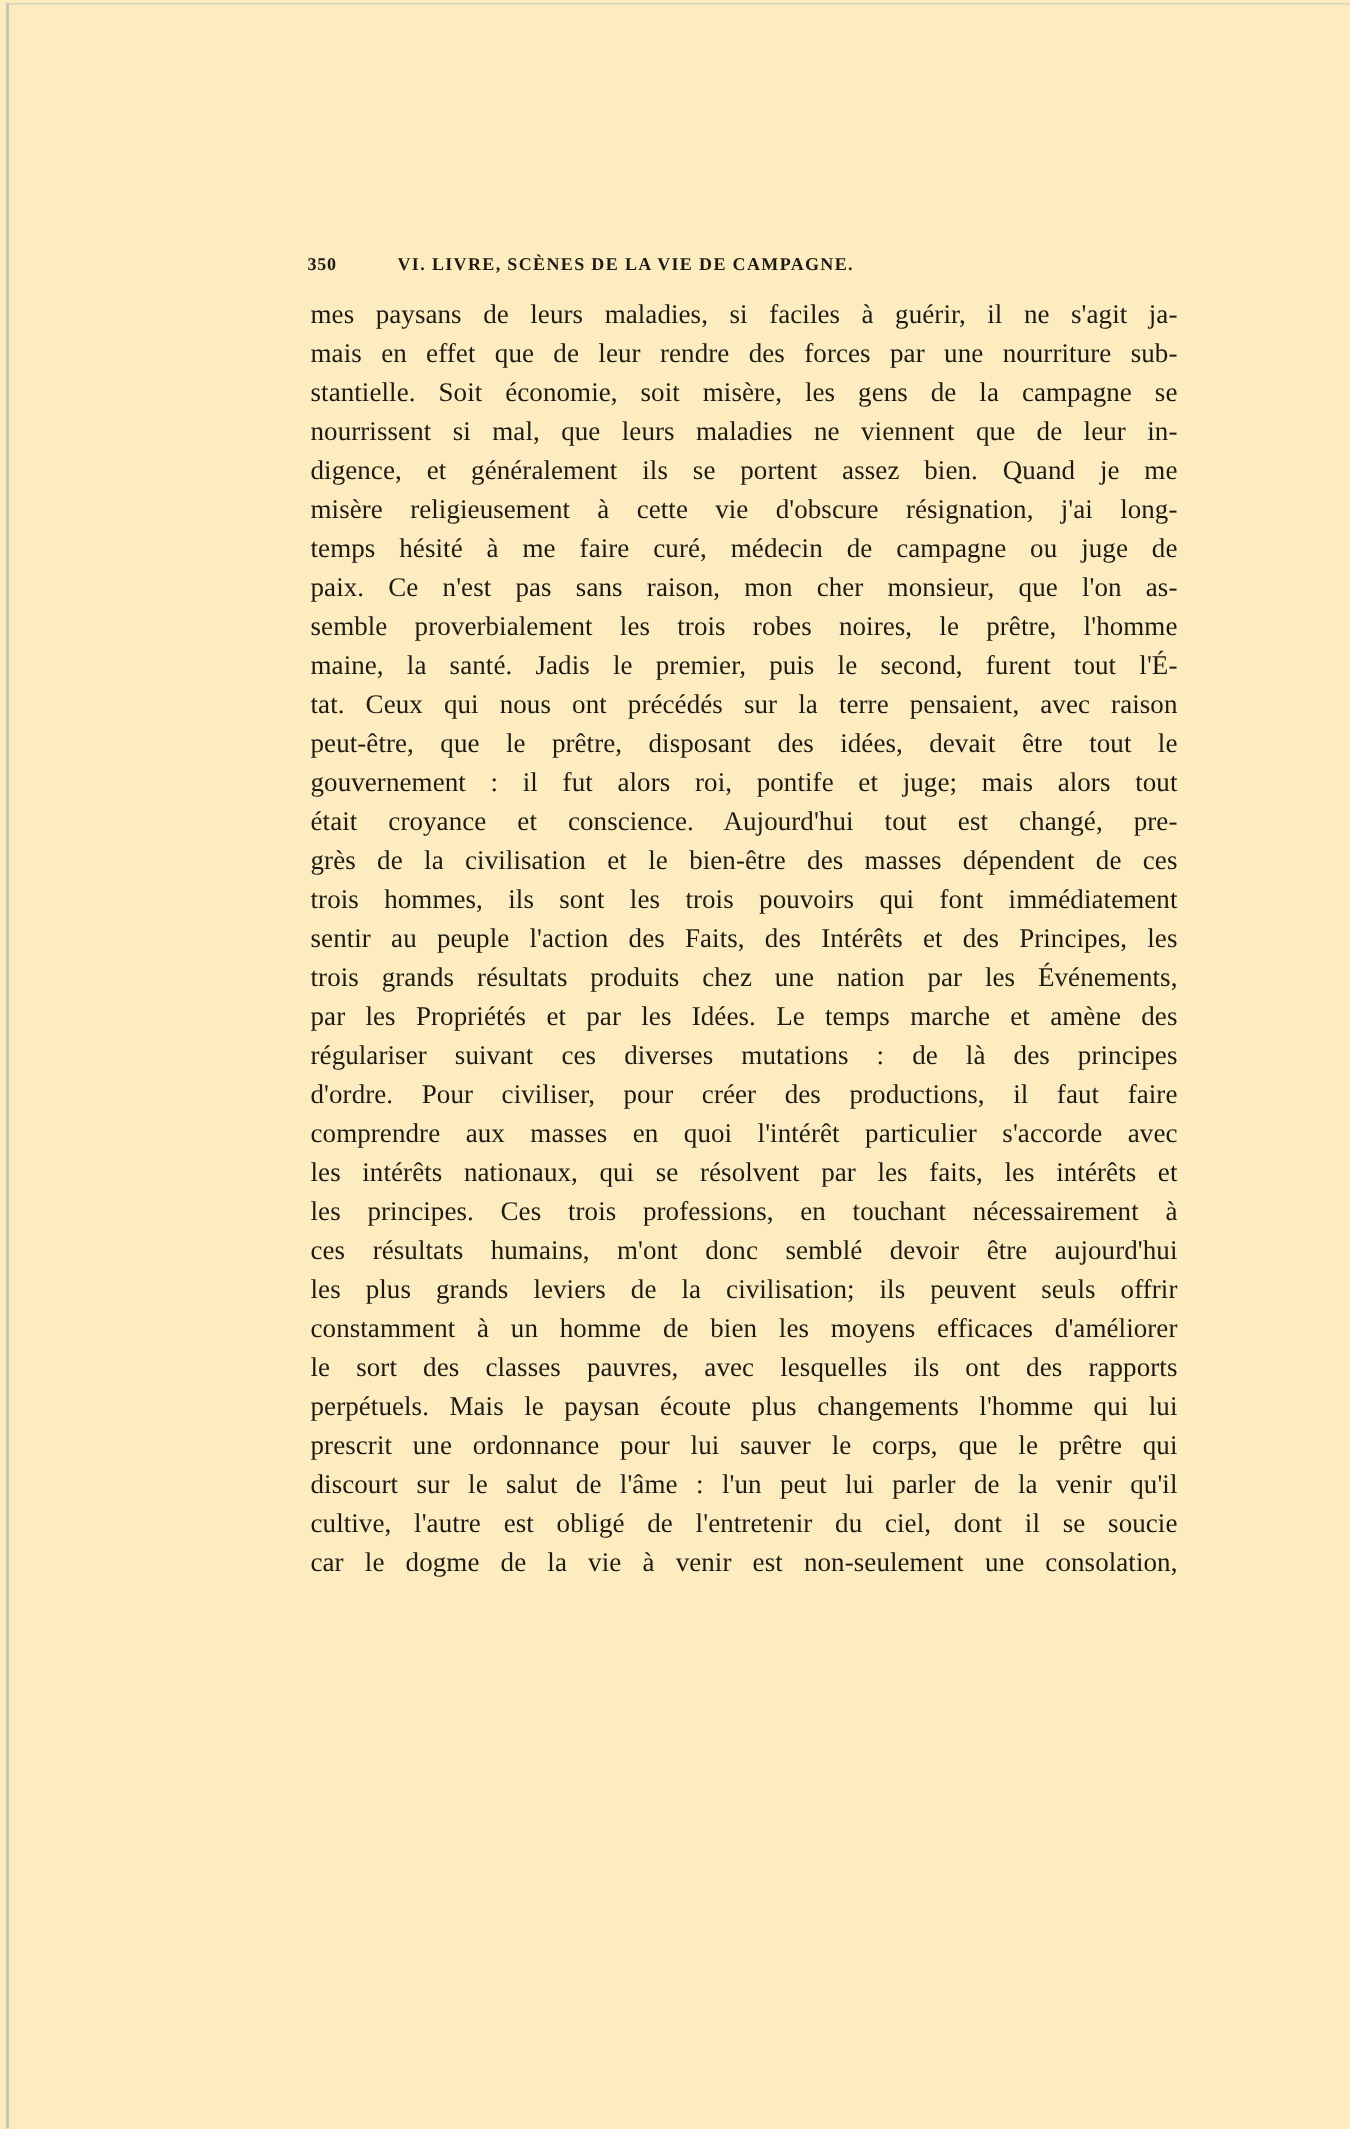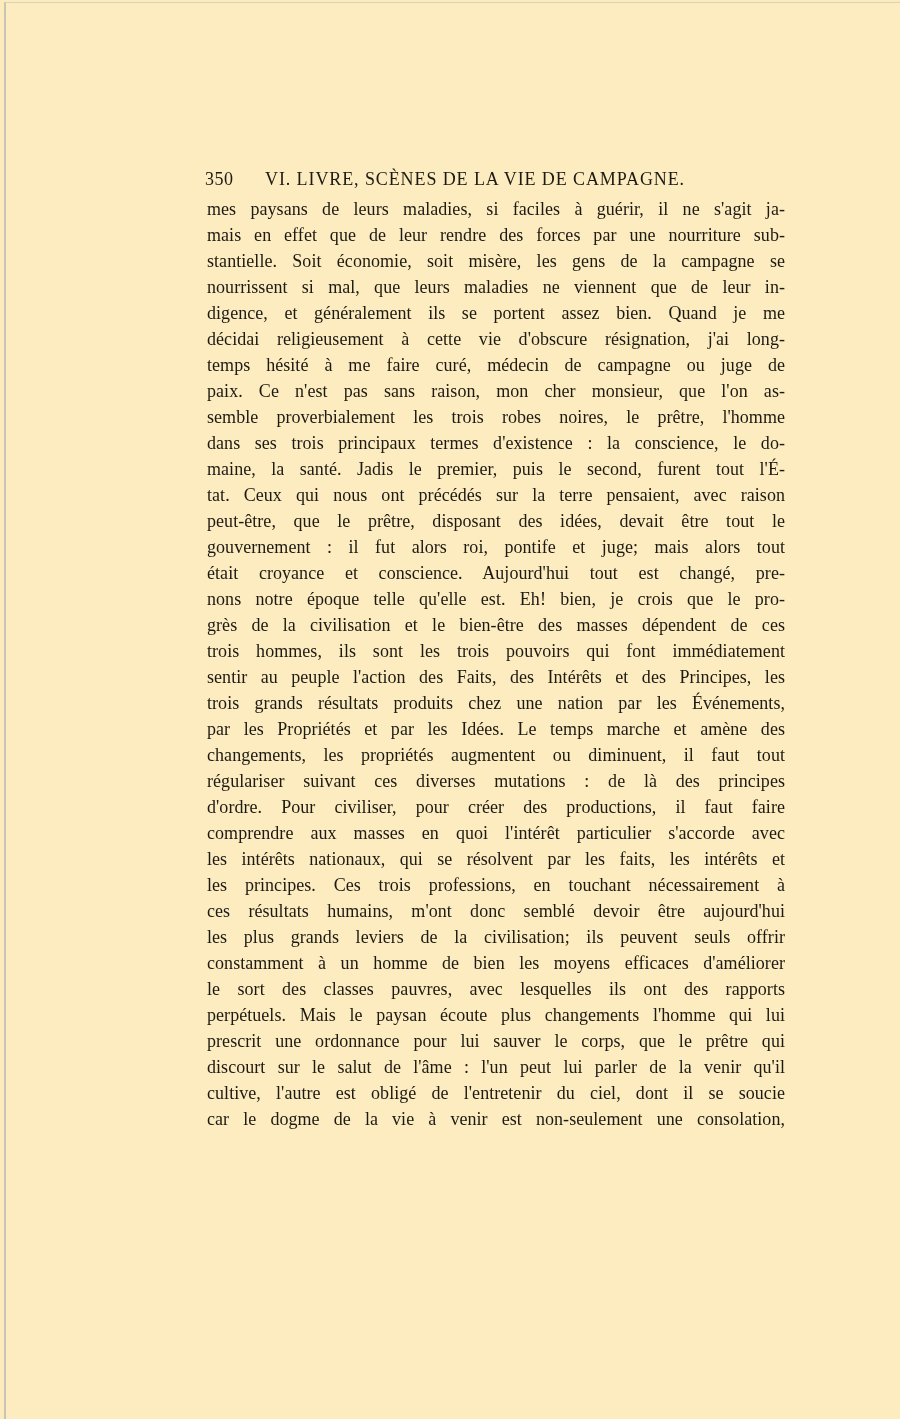--- a/index.html
+++ b/index.html
@@ -25,22 +25,22 @@
       border-left: 2px solid #c9c4b6;
       border-top: 1px solid #d8d2c0;
       box-sizing: border-box;
     }
     .running-head {
       position: absolute;
       left: 199px;
       top: 166px;
       width: 583px;
       height: 24px;
-      font-size: 18px;
-      font-weight: normal;
+      font-size: 12px;
+      font-weight: bold;
       letter-spacing: 0.5px;
       white-space: nowrap;
     }
     .page-number {
       position: absolute;
       left: 0;
       top: 0;
     }
     .head-title {
       position: absolute;
@@ -75,37 +75,34 @@
     <span class="page-number">350</span>
     <span class="head-title">VI. LIVRE, SCÈNES DE LA VIE DE CAMPAGNE.</span>
   </div>
 
   <div class="body-text">
     <div class="line">mes paysans de leurs maladies, si faciles à guérir, il ne s'agit ja-</div>
     <div class="line">mais en effet que de leur rendre des forces par une nourriture sub-</div>
     <div class="line">stantielle. Soit économie, soit misère, les gens de la campagne se</div>
     <div class="line">nourrissent si mal, que leurs maladies ne viennent que de leur in-</div>
     <div class="line">digence, et généralement ils se portent assez bien. Quand je me</div>
-    <div class="line">décidai religieusement à cette vie d'obscure résignation, j'ai long-</div>
+    <div class="line">misère religieusement à cette vie d'obscure résignation, j'ai long-</div>
     <div class="line">temps hésité à me faire curé, médecin de campagne ou juge de</div>
     <div class="line">paix. Ce n'est pas sans raison, mon cher monsieur, que l'on as-</div>
     <div class="line">semble proverbialement les trois robes noires, le prêtre, l'homme</div>
-    <div class="line">dans ses trois principaux termes d'existence : la conscience, le do-</div>
     <div class="line">maine, la santé. Jadis le premier, puis le second, furent tout l'É-</div>
     <div class="line">tat. Ceux qui nous ont précédés sur la terre pensaient, avec raison</div>
     <div class="line">peut-être, que le prêtre, disposant des idées, devait être tout le</div>
     <div class="line">gouvernement : il fut alors roi, pontife et juge; mais alors tout</div>
     <div class="line">était croyance et conscience. Aujourd'hui tout est changé, pre-</div>
-    <div class="line">nons notre époque telle qu'elle est. Eh! bien, je crois que le pro-</div>
     <div class="line">grès de la civilisation et le bien-être des masses dépendent de ces</div>
     <div class="line">trois hommes, ils sont les trois pouvoirs qui font immédiatement</div>
     <div class="line">sentir au peuple l'action des Faits, des Intérêts et des Principes, les</div>
     <div class="line">trois grands résultats produits chez une nation par les Événements,</div>
     <div class="line">par les Propriétés et par les Idées. Le temps marche et amène des</div>
-    <div class="line">changements, les propriétés augmentent ou diminuent, il faut tout</div>
     <div class="line">régulariser suivant ces diverses mutations : de là des principes</div>
     <div class="line">d'ordre. Pour civiliser, pour créer des productions, il faut faire</div>
     <div class="line">comprendre aux masses en quoi l'intérêt particulier s'accorde avec</div>
     <div class="line">les intérêts nationaux, qui se résolvent par les faits, les intérêts et</div>
     <div class="line">les principes. Ces trois professions, en touchant nécessairement à</div>
     <div class="line">ces résultats humains, m'ont donc semblé devoir être aujourd'hui</div>
     <div class="line">les plus grands leviers de la civilisation; ils peuvent seuls offrir</div>
     <div class="line">constamment à un homme de bien les moyens efficaces d'améliorer</div>
     <div class="line">le sort des classes pauvres, avec lesquelles ils ont des rapports</div>
     <div class="line">perpétuels. Mais le paysan écoute plus changements l'homme qui lui</div>

